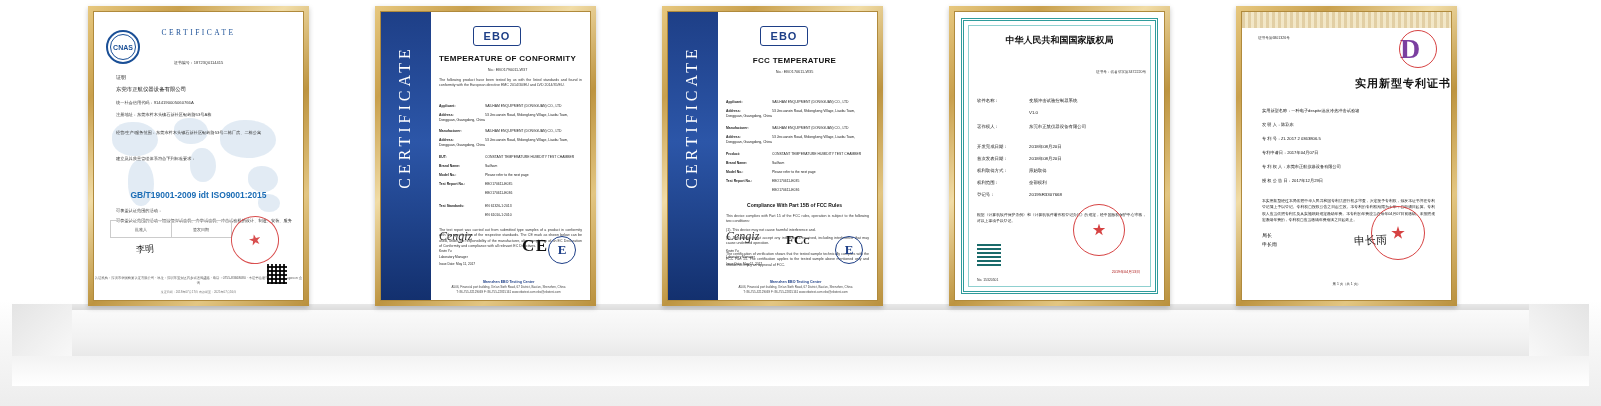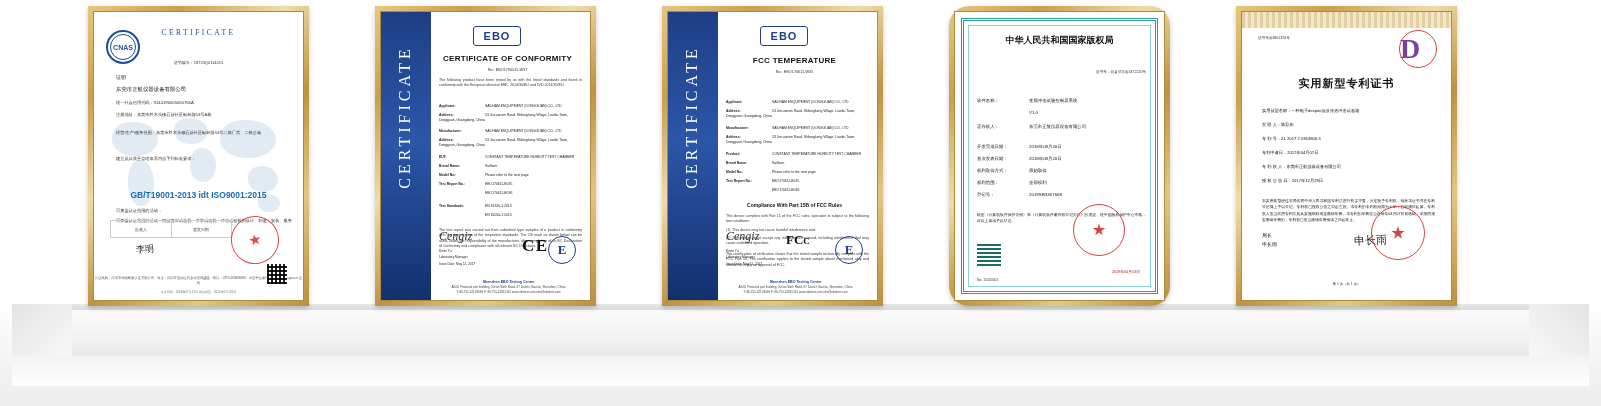--- a/index.html
+++ b/index.html
@@ -47,21 +47,21 @@
   }
   .cert .frame-inner{
     width:100%;height:100%;box-sizing:border-box;
     border:1px solid #b08a3c;
     background:#ffffff;
     position:relative;overflow:hidden;
   }
   .c1{left:88px;width:221px;}
   .c2{left:375px;width:221px;}
   .c3{left:662px;width:221px;}
-  .c4{left:949px;width:221px;border-radius:20px;}
+  .c4{left:949px;width:221px;}
   .c5{left:1236px;width:221px;}
 
   
   .cert{
     background:linear-gradient(135deg,#e7c87f 0%,#c9a04d 18%,#f1dca6 38%,#bd9440 58%,#e3c682 78%,#b9903d 100%);
   }
 
   
   .iso-body{position:absolute;inset:0;background:#fff;}
   .iso-world{
@@ -205,21 +205,21 @@
     position:absolute;right:26px;top:20px;width:30px;height:34px;
   }
   .pt-logo .d{
     position:absolute;inset:0;color:#7b3fa0;font-size:28px;font-family:"Liberation Serif",serif;font-weight:bold;
     line-height:34px;text-align:center;
   }
   .pt-seal-top{
     position:absolute;right:14px;top:18px;width:36px;height:36px;border:1.3px solid #cf2222;border-radius:50%;
     color:#cf2222;font-size:4px;text-align:center;line-height:36px;opacity:.85;
   }
-  .pt-h1{position:absolute;left:0;right:0;top:64px;text-align:center;font-size:11px;font-weight:bold;color:#111;letter-spacing:1px;}
+  .pt-h1{position:absolute;left:0;right:0;top:64px;text-align:right;font-size:11px;font-weight:bold;color:#111;letter-spacing:1px;}
   .pt-row{position:absolute;left:20px;right:16px;font-size:4.2px;color:#111;line-height:1.6;}
   .pt-note{position:absolute;left:20px;right:16px;font-size:3.8px;color:#222;line-height:1.7;text-align:justify;}
   .pt-seal{
     position:absolute;right:26px;bottom:40px;width:52px;height:52px;border:1.6px solid #cf2222;border-radius:50%;opacity:.85;
   }
   .pt-seal .star{
     position:absolute;left:50%;top:50%;width:14px;height:14px;margin:-7px 0 0 -7px;background:#cf2222;
     clip-path:polygon(50% 0,61% 35%,98% 35%,68% 57%,79% 91%,50% 70%,21% 91%,32% 57%,2% 35%,39% 35%);
   }
   .pt-sign{position:absolute;left:112px;bottom:52px;font-size:11px;color:#222;font-family:"Liberation Serif",serif;transform:rotate(-3deg);}
@@ -266,21 +266,21 @@
         <span>统一社会信用代码：</span><span>914419000506076​6A</span>
       </div>
       <div class="iso-line" style="top:100px;">
         <span>注册地址：</span><span>东莞市樟木头镇石新社区银岭路53号A栋</span>
       </div>
       <div class="iso-line" style="top:118px;">
         <span>经营/生产/服务范围：</span><span>东莞市樟木头镇石新社区银岭路53号二栋厂房、二栋公寓</span>
       </div>
       <div class="iso-line" style="top:144px;">建立及其质量管理体系符合下列标准要求：</div>
 
-      <div class="iso-std">GB/T19001-2013 idt ISO9001:2015</div>
+      <div class="iso-std">GB/T19001-2009 idt ISO9001:2015</div>
 
       <div class="iso-line" style="top:196px;">可覆盖认证范围的活动：</div>
       <div class="iso-line" style="top:206px;">可覆盖认证范围的活动：恒温恒湿试验机、力学试验机、冲击试验机的设计、制造、安装、服务</div>
 
       <div class="iso-sigbox">
         <div class="cell" style="left:0;">批准人</div>
         <div class="cell" style="left:60px;border-right:none;">签发日期</div>
       </div>
       <div class="iso-sign">李明</div>
 
@@ -293,21 +293,21 @@
   </div>
 </div>
 
 <div class="cert c2">
   <div class="frame-inner">
     <div class="ebo-band">
       <div class="vtext">CERTIFICATE</div>
     </div>
 
     <div class="ebo-logo">EBO</div>
-    <div class="ebo-h1">CERTIFICATE OF CONFORMITY</div>
+    <div class="ebo-h1">TEMPERATURE OF CONFORMITY</div>
     <div class="ebo-sub">
       <span>No.:</span> <span>EBO1790011-W37</span>
     </div>
 
     <div class="ebo-p" style="top:66px;">The following product have been tested by us with the listed standards and found in conformity with the European directive EMC 2014/30/EU and LVD 2014/35/EU.</div>
 
     <div class="kv" style="top:92px;"><b>Applicant:</b><span>SAILHAM ENQUIPMENT (DONGGUAN) CO., LTD</span></div>
     <div class="kv" style="top:101px;"><b>Address:</b><span>53 Jincuanxin Road, Shilongkeng Village, Liaobu Town, Dongguan, Guangdong, China</span></div>
     <div class="kv" style="top:117px;"><b>Manufacturer:</b><span>SAILHAM ENQUIPMENT (DONGGUAN) CO., LTD</span></div>
     <div class="kv" style="top:126px;"><b>Address:</b><span>53 Jincuanxin Road, Shilongkeng Village, Liaobu Town, Dongguan, Guangdong, China</span></div>

